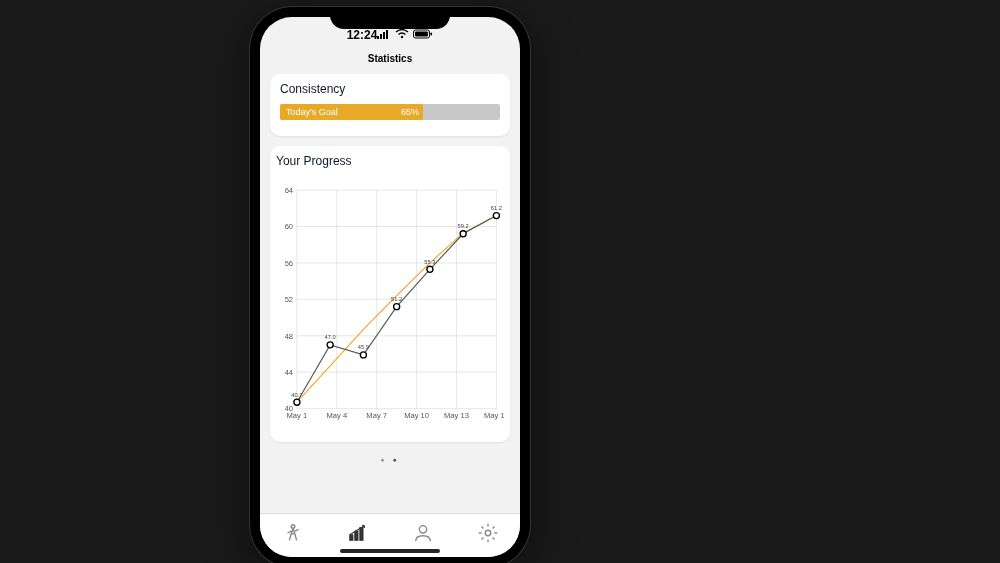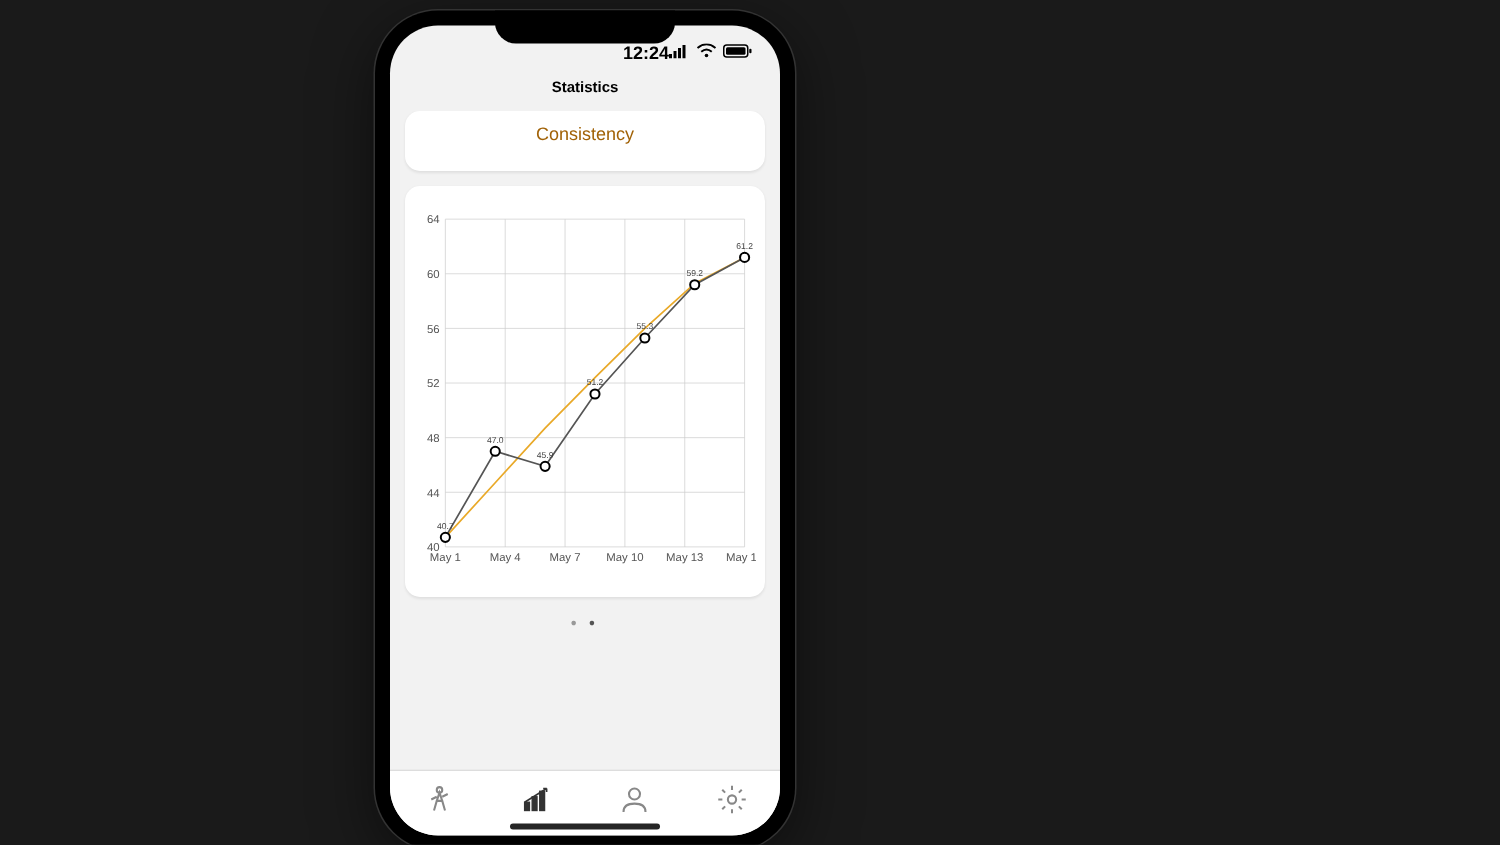--- a/index.html
+++ b/index.html
@@ -40,21 +40,21 @@
     width: 120px; height: 22px;
     background: #000;
     border-bottom-left-radius: 14px;
     border-bottom-right-radius: 14px;
     z-index: 50;
   }
   .statusbar {
     height: 30px;
     display: flex;
     align-items: center;
-    justify-content: flex-end;
+    justify-content: center;
     padding: 6px 18px 0;
     font-size: 12px;
     font-weight: 600;
   }
   .status-right { display:flex; gap:4px; align-items:center; }
   .sig, .wifi, .bat { display:inline-block; }
   .header {
     text-align: center;
     font-size: 10px;
     font-weight: 600;
@@ -62,23 +62,23 @@
   }
   .content { flex:1; padding: 0 10px; overflow:hidden; }
   .card {
     background: #fff;
     border-radius: 10px;
     box-shadow: 0 1px 2px rgba(0,0,0,.08);
     padding: 8px 10px 10px;
     margin-bottom: 10px;
   }
   .card-title {
-    text-align: center;
+    text-align: left;
     font-size: 12px;
-    color: #a16207;
+    color: #0f172a;
     margin-bottom: 8px;
   }
   .bar-track {
     height: 16px;
     background: #c8c8c8;
     border-radius: 2px;
     position: relative;
     margin-bottom: 6px;
     font-size: 9px;
     color: #fff;
@@ -169,23 +169,30 @@
         </span>
       </span>
     </div>
 
     <div class="header">Statistics</div>
 
     <div class="content">
 
       <div class="card">
         <div class="card-title">Consistency</div>
+        <div class="bar-track">
+          <div class="bar-fill gold" style="width:65%">
+            <span>Today's Goal</span>
+            <span class="bar-val">65%</span>
+          </div>
+        </div>
       </div>
 
       <div class="card chart-card">
+        <div class="card-title">Your Progress</div>
         <div class="chart-area">
           <svg id="chart-svg" viewBox="0 0 240 260">
               <g class="grid">
                 <line x1="22" y1="238" x2="232" y2="238"></line>
                 <text class="ytick" x="18" y="241" text-anchor="end">40</text>
                 <line x1="22" y1="199.66666666666669" x2="232" y2="199.66666666666669"></line>
                 <text class="ytick" x="18" y="202.66666666666669" text-anchor="end">44</text>
                 <line x1="22" y1="161.33333333333334" x2="232" y2="161.33333333333334"></line>
                 <text class="ytick" x="18" y="164.33333333333334" text-anchor="end">48</text>
                 <line x1="22" y1="123" x2="232" y2="123"></line>

